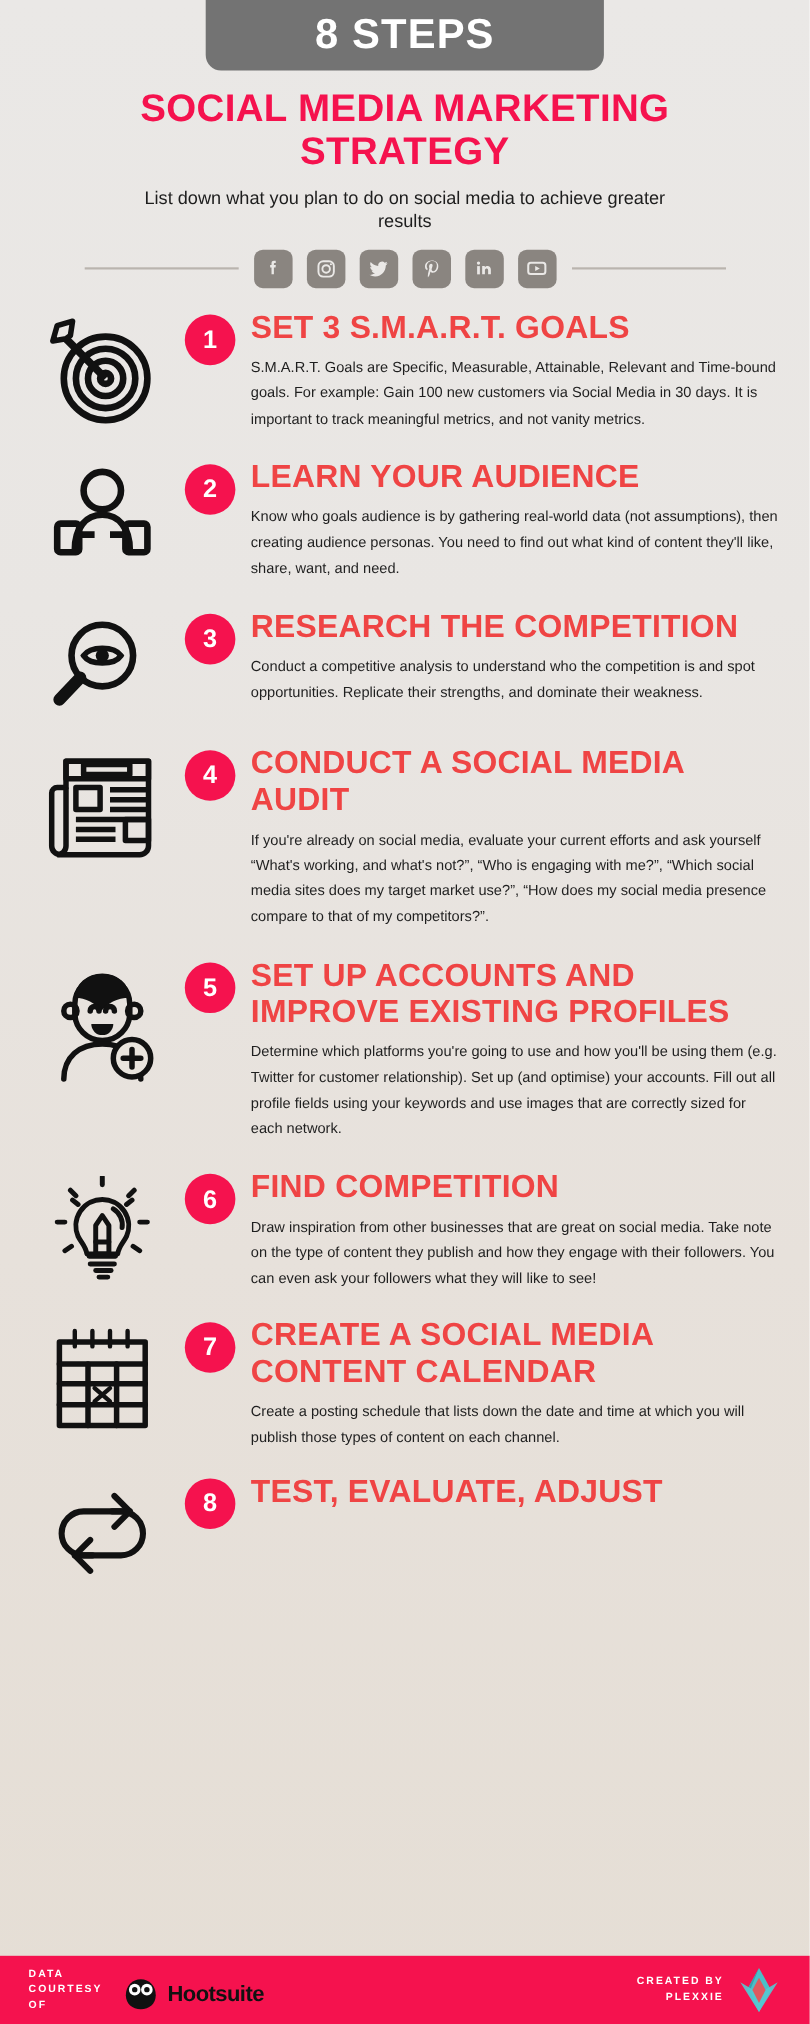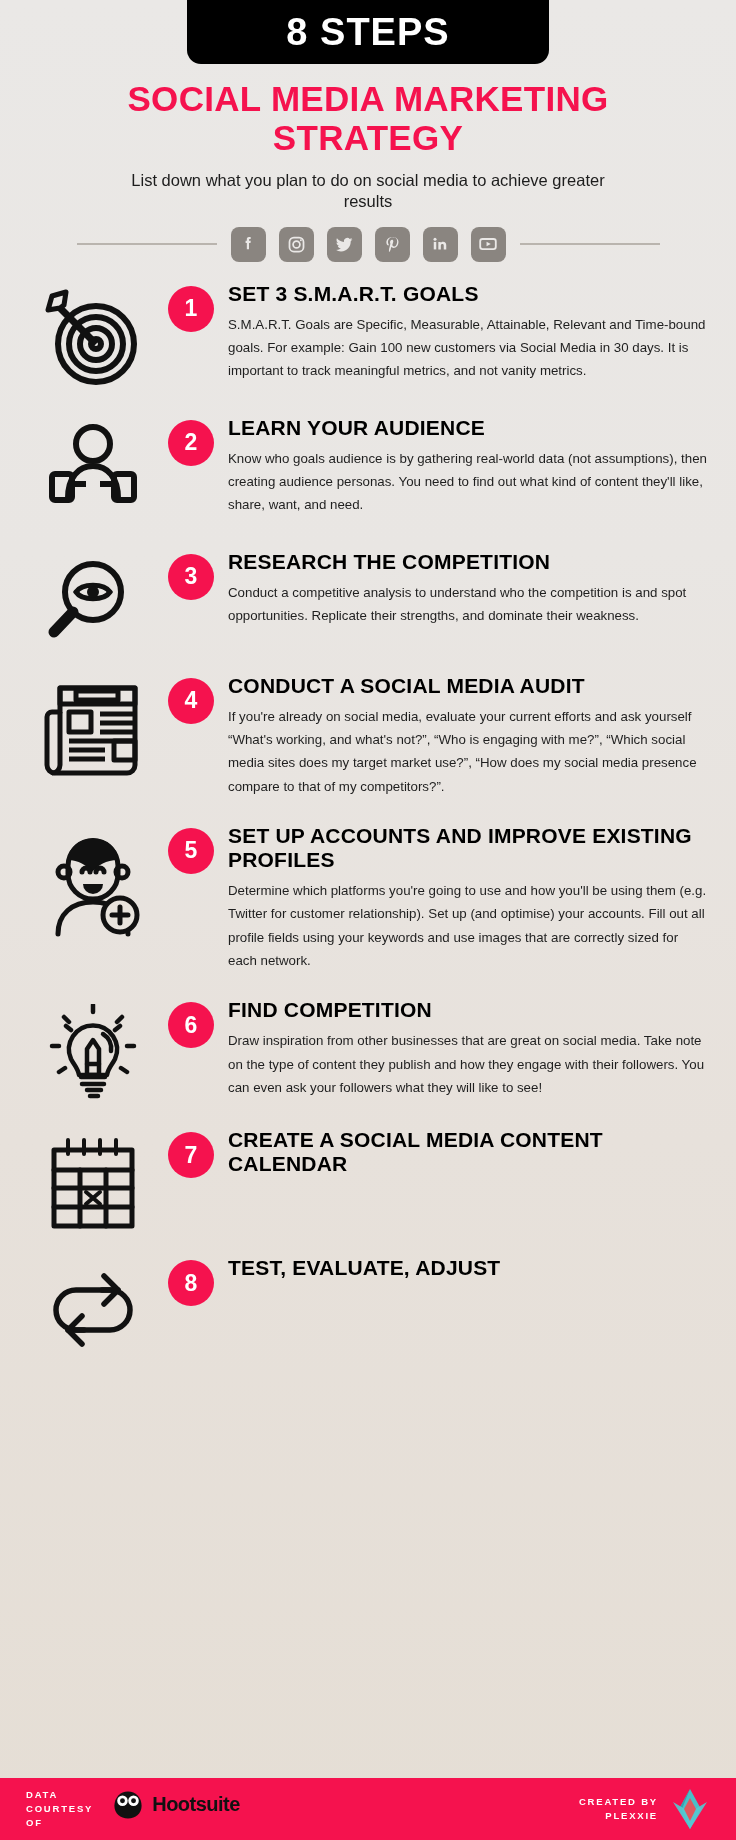--- a/index.html
+++ b/index.html
@@ -9,21 +9,21 @@
     width:736px; height:1840px;
     background: linear-gradient(to bottom, #eae8e6 0%, #e9e6e3 30%, #e7e1db 62%, #e5ded5 100%);
     position:relative; overflow:hidden;
   }
 
   
   .header { position:relative; padding-top:0; }
   .pill-wrap { display:flex; justify-content:center; }
   .pill {
     width:362px; height:64px;
-    background:#000000;
+    background:#737373;
     border-radius:0 0 14px 14px;
     display:flex; align-items:center; justify-content:center;
   }
   .pill .t {
     color:#ffffff; font-weight:bold; font-size:38px;
     letter-spacing:1px; line-height:1;
   }
   .title2 {
     margin-top:15px; text-align:center;
     color:#f5124e; font-weight:bold;
@@ -67,34 +67,34 @@
   .step-icon svg { display:block; }
   .num {
     flex:0 0 46px; width:46px; height:46px; border-radius:50%;
     background:#f5124e; color:#fff;
     display:flex; align-items:center; justify-content:center;
     font-size:23px; font-weight:bold; line-height:1;
     margin-right:14px; margin-top:4px;
   }
   .step-body { flex:1 1 auto; min-width:0; padding-right:2px; }
   .step-head {
-    color:#000000; font-weight:bold; font-size:21px;
+    color:#ef4444; font-weight:bold; font-size:29px;
     line-height:1.15; letter-spacing:0.2px; margin-bottom:7px;
   }
   .step-text {
     color:#1f1f1f; font-size:13.3px; line-height:1.75;
     font-weight:500;
   }
 
   
   .footer {
     position:absolute; left:0; bottom:0; width:736px; height:62px;
     background:#f5124e; display:flex; align-items:center;
   }
-  .f-left { display:flex; align-items:flex-start; padding-left:26px; }
+  .f-left { display:flex; align-items:flex-end; padding-left:26px; }
   .f-cap {
     color:#ffffff; font-size:9.5px; font-weight:bold;
     letter-spacing:1.8px; line-height:1.5;
   }
   .hoot { display:flex; align-items:center; margin-left:18px; gap:7px; }
   .hoot-name { color:#111; font-size:20px; font-weight:bold; letter-spacing:-0.5px; }
   .f-right {
     margin-left:auto; display:flex; align-items:center;
     padding-right:26px; gap:12px;
   }
@@ -285,20 +285,21 @@
         <path d="M14 36 h78"></path>
         <path d="M40 36 v56 M66 36 v56 M14 54 h78 M14 73 h78"></path>
         <path d="M28 6 c0 8 0 8 0 14 M44 6 c0 8 0 8 0 14 M60 6 c0 8 0 8 0 14 M76 6 c0 8 0 8 0 14" stroke-width="4"></path>
         <path d="M22 10 c6-6 12 0 18-5 M22 16 c6-6 12 0 18-5" stroke-width="3.5" opacity="0"></path>
         <path d="M46 58 l14 12 M60 58 l-14 12" stroke-width="4"></path>
       </svg>
     </div>
     <div class="num">7</div>
     <div class="step-body">
       <div class="step-head">CREATE A SOCIAL MEDIA CONTENT CALENDAR</div>
+      <div class="step-text">Create a posting schedule that lists down the date and time at which you will publish those types of content on each channel.</div>
     </div>
   </div>
 
   <div class="step" style="margin-top:22px;">
     <div class="step-icon">
       <svg width="106" height="96" viewBox="0 0 106 96" fill="none" stroke="#111" stroke-width="5.5" stroke-linecap="round" stroke-linejoin="round">
         <path d="M78 28 H36 a20 20 0 0 0 0 40 h8"></path>
         <path d="M64 14 L78 28 L64 42"></path>
         <path d="M28 68 h42 a20 20 0 0 0 0-40 h-8"></path>
         <path d="M42 54 L28 68 L42 82"></path>

